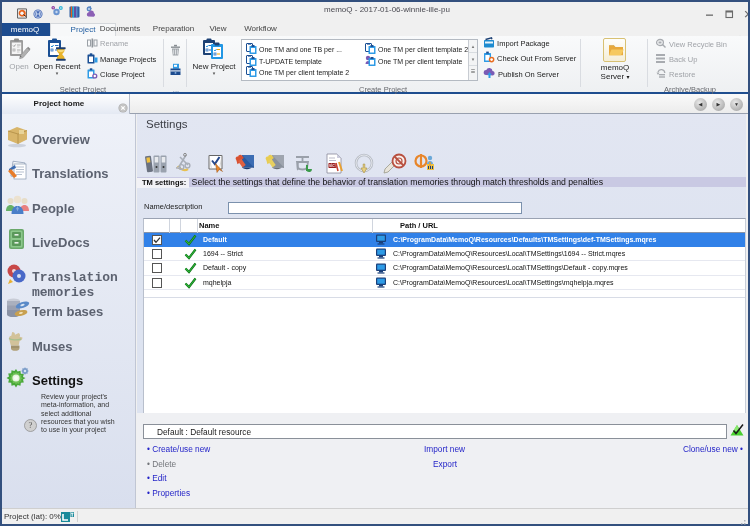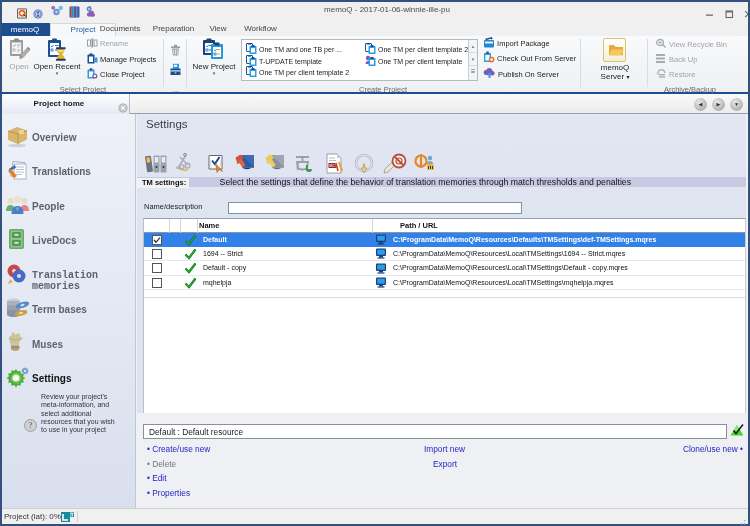--- a/index.html
+++ b/index.html
@@ -26,40 +26,40 @@
 .gray{color:#a0a3a8;}
 .galitem{position:absolute;font-size:7px;color:#222;white-space:nowrap;height:12px;line-height:12px;}
 .galitem svg{vertical-align:-2px;margin-right:2px;}
 .sic{position:absolute;width:24px;height:21px;}
 
 
 #phbar{position:absolute;left:0;top:94px;width:750px;height:20px;background:linear-gradient(#fafafa,#ececec);border-bottom:1px solid #98a0af;}
 #phtab{position:absolute;left:0;top:0;width:130px;height:20px;background:linear-gradient(#fefefe,#e4e9f3);border-right:1px solid #b6bcc9;font-size:8px;font-weight:bold;color:#1a1a1a;line-height:20px;text-align:center;}
 
 #sidebar{position:absolute;left:0;top:114px;width:136px;height:394px;background:linear-gradient(#eef1f8,#d9dfee);border-right:1px solid #c0c6d4;}
-.sbitem{position:absolute;left:32px;font-size:10px;font-weight:bold;color:#5c6270;}
+.sbitem{position:absolute;left:32px;font-size:13px;font-weight:bold;color:#5c6270;}
 .sbicon{position:absolute;left:5px;width:25px;height:25px;}
 .navbtn{position:absolute;top:4px;width:13px;height:13px;border-radius:50%;background:radial-gradient(circle at 40% 35%,#e8e8e8,#9a9a9a);font-size:5px;color:#333;text-align:center;line-height:13px;}
 
 #main{position:absolute;left:137px;top:114px;width:609px;height:394px;background:linear-gradient(#e2e6f2,#dde3f0 40%,#dde3f0);}
 #settingsH{position:absolute;left:9px;top:4px;font-size:11.5px;color:#3c3e45;}
 #tmbar{position:absolute;left:0px;top:63px;width:609px;height:10px;background:#c9c9e3;font-size:8px;line-height:10px;color:#111;}
 #ndlabel{position:absolute;left:7px;top:88px;font-size:7.5px;color:#222;}
 #ndinput{position:absolute;left:91px;top:88px;width:294px;height:12px;background:#fff;border:1px solid #7b91ad;}
 #table{position:absolute;left:6px;top:103.5px;width:603px;height:195px;background:#fff;border-top:1px solid #9aa2b2;border-left:1px solid #b8bfcc;border-right:1px solid #c8ced8;}
 #thead{position:absolute;left:0;top:0;width:601px;height:14px;background:#fff;border-bottom:1px solid #8894a8;font-size:7.5px;color:#111;line-height:14px;}
 .colsep{position:absolute;top:0;width:1px;height:14px;background:#d0d5de;}
 .trow{position:absolute;left:0;width:601px;height:14.4px;border-bottom:1px solid #e6e8f0;font-size:7px;color:#111;}
 .trow.sel{background:#3181e8;border-bottom:1px solid #3181e8;}
 .cb{position:absolute;left:8px;top:2px;}
 .chk{position:absolute;left:40px;top:1px;}
 .nm{position:absolute;left:59px;top:0;line-height:14.4px;white-space:nowrap;}
 .mon{position:absolute;left:231px;top:1.5px;}
 .pth{position:absolute;left:249px;top:0;line-height:14.4px;white-space:nowrap;}
-#resbox{position:absolute;left:6px;top:310px;width:584px;height:15px;background:#fff;border:1px solid #8a9099;font-size:8.3px;line-height:14px;color:#222;padding-left:5px;}
+#resbox{position:absolute;left:6px;top:310px;width:584px;height:15px;background:#fff;border:1px solid #8a9099;font-size:8.3px;line-height:14px;color:#222;padding-left:13px;}
 .link{position:absolute;font-size:8.3px;color:#2424c8;}
 .linkgray{position:absolute;font-size:8.3px;color:#73757a;}
 
 #statusbar{position:absolute;left:0;top:508px;width:750px;height:18px;background:#f0f0f0;border-top:1px solid #cfcfcf;font-size:7.5px;color:#333;}
 </style></head>
 <body>
 <div id="win">
   <div class="bord" style="left:0;top:0;width:750px;height:2px;"></div>
   <div class="bord" style="left:0;top:0;width:2px;height:526px;"></div>
   <div class="bord" style="left:748px;top:0;width:2px;height:526px;"></div>
@@ -468,21 +468,21 @@
         </svg></div>
     <div class="sic" style="left:276px;top:39px;"><svg width="24" height="21" viewBox="0 0 24 21">
           <circle cx="8" cy="8" r="5.5" fill="none" stroke="#e8862a" stroke-width="2.2"></circle>
           <path d="M8 1v14" stroke="#e8862a" stroke-width="2.2"></path>
           <circle cx="17" cy="5" r="2.2" fill="#6aa8d8"></circle>
           <path d="M14 11c0-2 1.4-3 3-3s3 1 3 3z" fill="#6aa8d8"></path>
           <path d="M14 11h7v6h-7z" fill="#f0c040"></path>
           <path d="M15.5 13v3M17.5 13v3M19.5 13v3" stroke="#1a3f7a" stroke-width="1"></path>
           <path d="M17 9v4" stroke="#e8a030" stroke-width="1.6"></path>
         </svg></div>
-    <div id="tmbar"><span style="background:#f2f2f6;display:inline-block;padding:0 3px 0 5px;height:10px;font-size:7.5px;"><b>TM settings:</b></span><span style="font-size:8.7px;margin-left:28px;">&nbsp;Select the settings that define the behavior of translation memories through match thresholds and penalties</span></div>
+    <div id="tmbar"><span style="background:#f2f2f6;display:inline-block;padding:0 3px 0 5px;height:10px;font-size:7.5px;"><b>TM settings:</b></span><span style="font-size:8.7px;">&nbsp;Select the settings that define the behavior of translation memories through match thresholds and penalties</span></div>
     <div id="ndlabel">Name/description</div>
     <div id="ndinput"></div>
     <div id="table">
       <div id="thead">
         <div class="abs" style="left:55px;top:0;font-weight:bold;">Name</div>
         <div class="abs" style="left:256px;top:0;font-weight:bold;">Path / URL</div>
         <div class="colsep" style="left:25px;"></div>
         <div class="colsep" style="left:36px;"></div>
         <div class="colsep" style="left:53px;"></div>
         <div class="colsep" style="left:228px;"></div>

